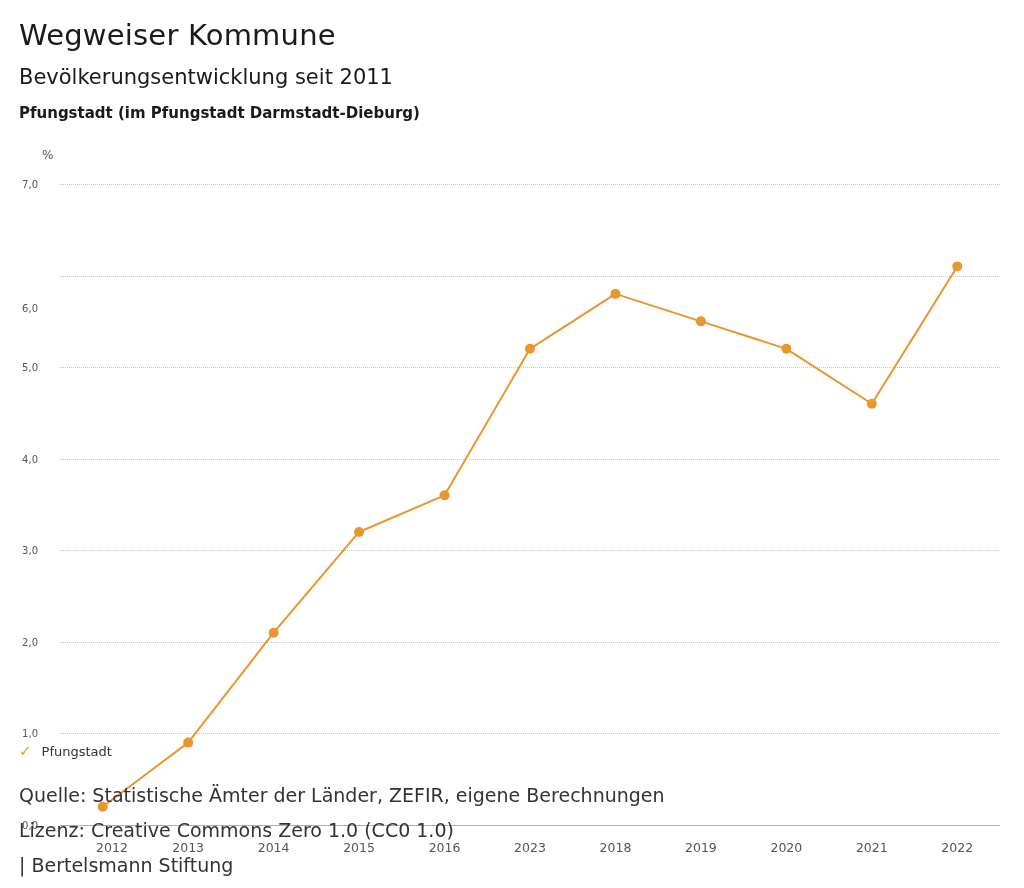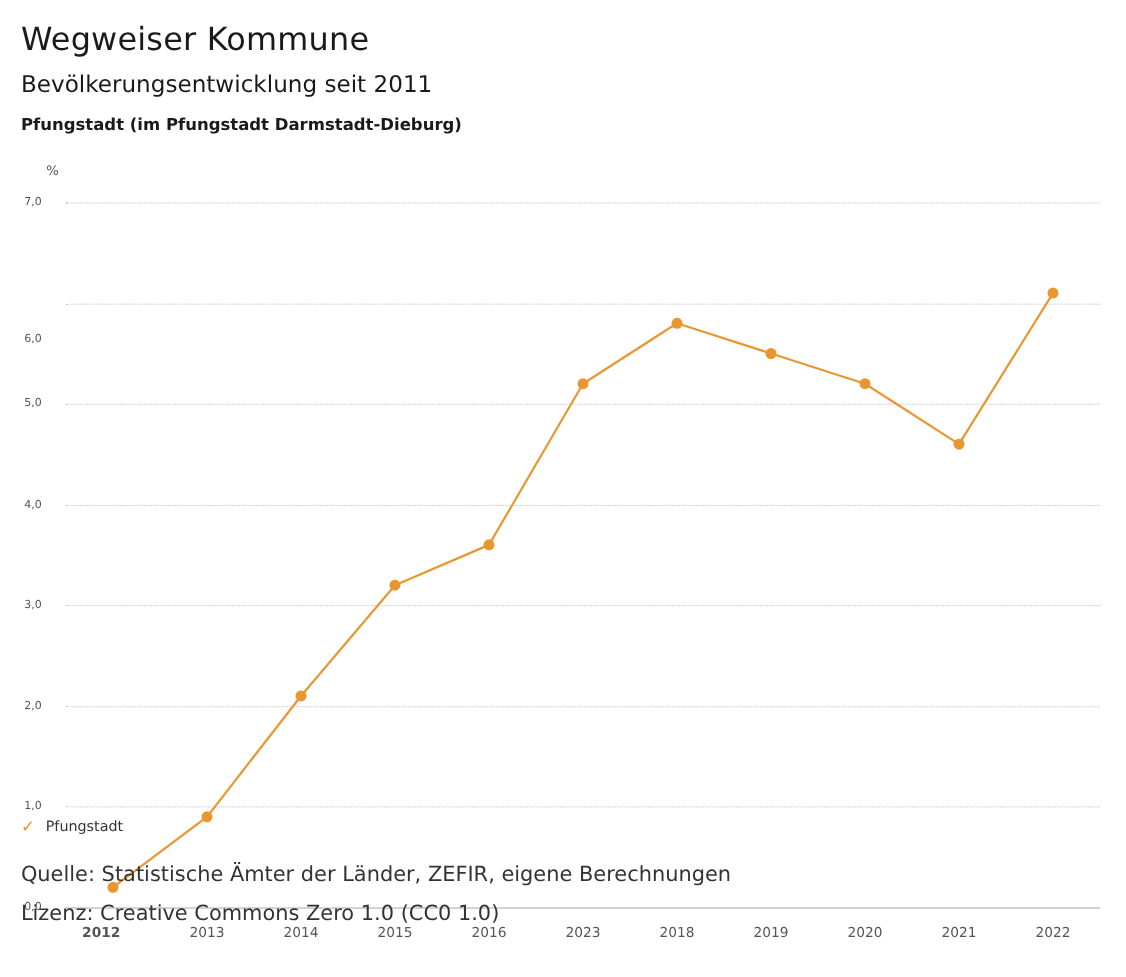--- a/index.html
+++ b/index.html
@@ -187,21 +187,21 @@
           <circle cx="384.55" cy="311.34" r="5" fill="#e8962f"></circle>
           <circle cx="470.00" cy="164.83" r="5" fill="#e8962f"></circle>
           <circle cx="555.45" cy="109.89" r="5" fill="#e8962f"></circle>
           <circle cx="640.91" cy="137.36" r="5" fill="#e8962f"></circle>
           <circle cx="726.36" cy="164.83" r="5" fill="#e8962f"></circle>
           <circle cx="811.82" cy="219.77" r="5" fill="#e8962f"></circle>
           <circle cx="897.27" cy="82.41" r="5" fill="#e8962f"></circle>
         </svg>
       </div>
     <div class="xtick-holder" id="xtick-holder">
-        <div class="xtick-label" style="left: 32px; font-weight: bold;">2012</div>
+        <div class="xtick-label" style="left: 52px;">2012</div>
         <div class="xtick-label" style="left: 128.182px;">2013</div>
         <div class="xtick-label" style="left: 213.636px;">2014</div>
         <div class="xtick-label" style="left: 299.091px;">2015</div>
         <div class="xtick-label" style="left: 384.545px;">2016</div>
         <div class="xtick-label" style="left: 470px;">2023</div>
         <div class="xtick-label" style="left: 555.455px;">2018</div>
         <div class="xtick-label" style="left: 640.909px;">2019</div>
         <div class="xtick-label" style="left: 726.364px;">2020</div>
         <div class="xtick-label" style="left: 811.818px;">2021</div>
         <div class="xtick-label" style="left: 897.273px;">2022</div>
@@ -209,15 +209,16 @@
   </div>
 
   <div class="legend">
     <span class="legend-check">✓</span>
     <span>Pfungstadt</span>
   </div>
 
   <div class="footnotes">
     <div class="footnote">Quelle: Statistische Ämter der Länder, ZEFIR, eigene Berechnungen</div>
     <div class="footnote">Lizenz: Creative Commons Zero 1.0 (CC0 1.0)</div>
+    <div class="footnote">| Bertelsmann Stiftung</div>
   </div>
 
 </div>
 
 </body></html>

